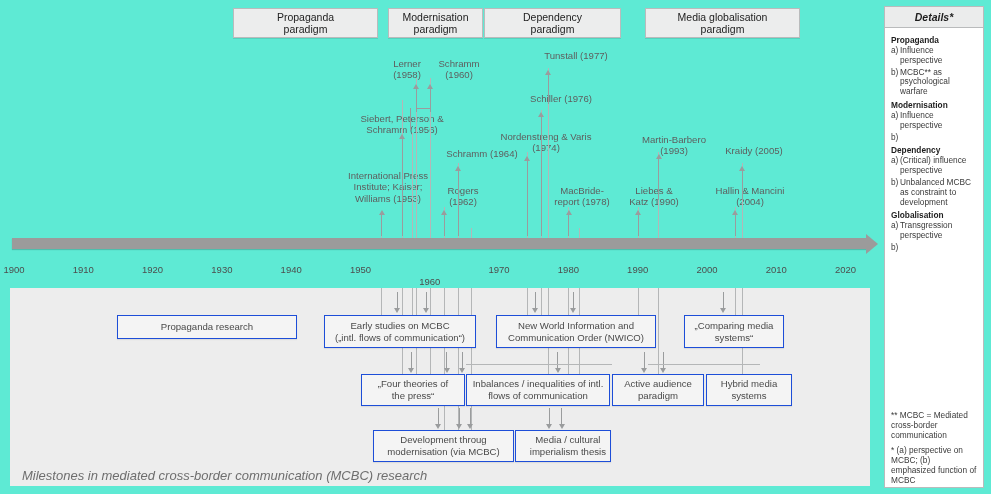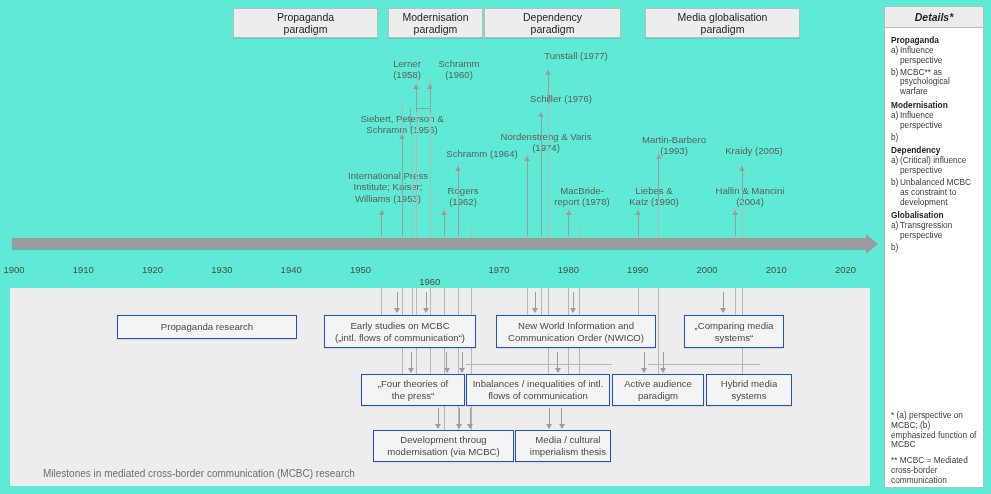--- a/index.html
+++ b/index.html
@@ -85,22 +85,22 @@
     color:#4a4a4a;
     font-size:9.6px;
     line-height:11.6px;
     text-align:center;
     display:flex;align-items:center;justify-content:center;
     box-shadow:0 1px 1px rgba(0,0,0,.07);
   }
   .devbox span{display:block;padding:0 4px;white-space:pre-line;}
   #caption{
     color:#6e6e6e;
-    font-size:10px;
-    margin-left:21px;
+    font-size:13px;
+    font-style:italic;
   }
 
   
   #details-panel{
     border:1px solid #b9bbbc;
     background:#ffffff;
   }
   #details-head{
     background:#ebecec;
     border-bottom:1px solid #b9bbbc;
@@ -393,18 +393,18 @@
         <div class="d-head">Globalisation</div>
         <div class="d-item">
           <span class="mk">a)</span>
           <span class="tx">Transgression perspective</span>
         </div>
         <div class="d-item">
           <span class="mk">b)</span>
         </div>
       </div>
     <div id="details-foot" style="top:404px;">
+        <p>** MCBC = Mediated cross-border communication</p>
         <p>* (a) perspective on MCBC; (b) emphasized function of MCBC</p>
-        <p>** MCBC = Mediated cross-border communication</p>
       </div>
   </div>
 
 </div>
 
 </body></html>

